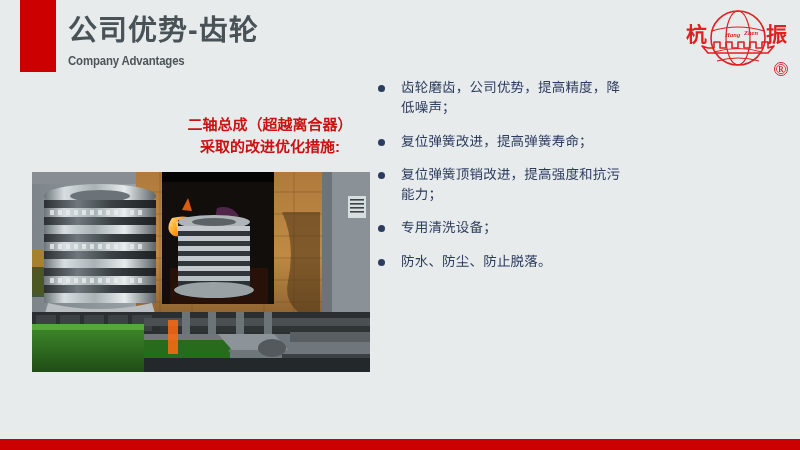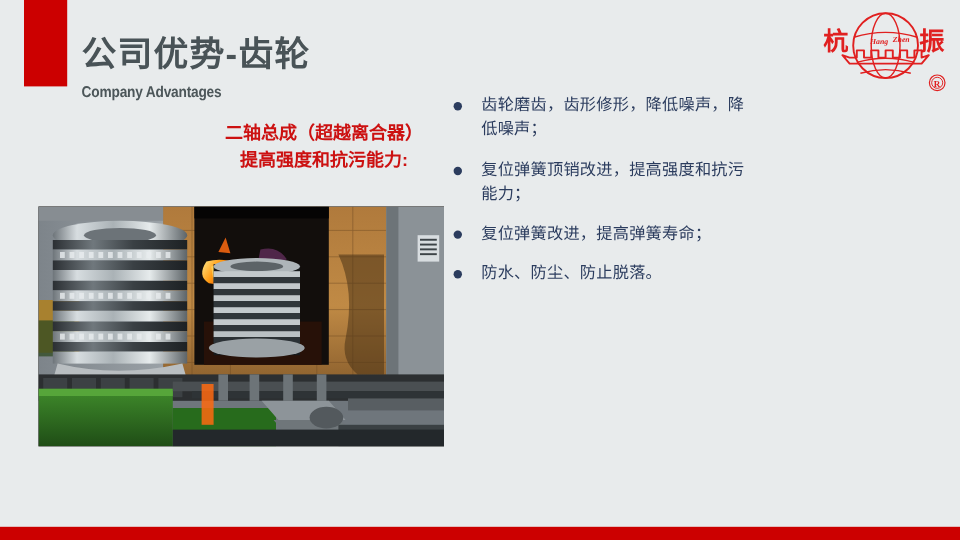--- a/index.html
+++ b/index.html
@@ -26,21 +26,21 @@
     position: absolute;
     left: 20px;
     top: 0;
     width: 36px;
     height: 72px;
     background: #cc0000;
   }
   .header-titles {
     position: absolute;
     left: 68px;
-    top: 28px;
+    top: 12px;
     width: 560px;
   }
   .title-cn {
     font-size: 29px;
     font-weight: bold;
     color: #495357;
     letter-spacing: 1px;
     line-height: 1.25;
     white-space: nowrap;
   }
@@ -62,21 +62,21 @@
     top: 4px;
     width: 108px;
     height: 76px;
   }
   .logo svg { display: block; }
 
   
   .callout {
     position: absolute;
     left: 150px;
-    top: 101px;
+    top: 114px;
     width: 240px;
     color: #cc1111;
     font-size: 15px;
     font-weight: bold;
     line-height: 1.45;
     text-align: center;
   }
   .callout div { white-space: nowrap; }
 
   
@@ -166,21 +166,21 @@
       <g>
         <circle cx="97" cy="65" r="6.5" fill="none" stroke="#e02020" stroke-width="1"></circle>
         <circle cx="97" cy="65" r="4.6" fill="none" stroke="#e02020" stroke-width="0.8"></circle>
         <text x="94.2" y="68.3" font-family="'Liberation Serif', serif" font-size="7.5" font-weight="bold" fill="#e02020">R</text>
       </g>
     </svg>
   </div>
 
   <div class="callout">
     <div>二轴总成（超越离合器）</div>
-    <div>提高强度和抗污能力:</div>
+    <div>采取的改进优化措施:</div>
   </div>
 
   <div class="photo">
     <svg viewBox="0 0 338 200" width="338" height="200" aria-hidden="true">
       <defs>
         <linearGradient id="wallL" x1="0" y1="0" x2="1" y2="0">
           <stop offset="0%" stop-color="#7d848a"></stop>
           <stop offset="100%" stop-color="#9aa1a6"></stop>
         </linearGradient>
         <linearGradient id="brick" x1="0" y1="0" x2="0" y2="1">
@@ -370,29 +370,33 @@
       <rect x="258" y="160" width="80" height="10" fill="#585e62"></rect>
       <rect x="250" y="182" width="88" height="18" fill="#3a4043"></rect>
       <ellipse cx="240" cy="176" rx="14" ry="9" fill="#53595d"></ellipse>
       <rect x="112" y="186" width="226" height="14" fill="#23282b"></rect>
     </svg>
   </div>
 
   <div class="bullets">
     <div class="bullet-item">
       <span class="bullet-dot"></span>
-      <span class="bullet-text">齿轮磨齿，齿形修形，降低噪声，降低噪声；</span>
+      <span class="bullet-text">齿轮磨齿，公司优势，提高精度，降低噪声；</span>
+    </div>
+    <div class="bullet-item">
+      <span class="bullet-dot"></span>
+      <span class="bullet-text">复位弹簧改进，提高弹簧寿命；</span>
     </div>
     <div class="bullet-item">
       <span class="bullet-dot"></span>
       <span class="bullet-text">复位弹簧顶销改进，提高强度和抗污能力；</span>
     </div>
     <div class="bullet-item">
       <span class="bullet-dot"></span>
-      <span class="bullet-text">复位弹簧改进，提高弹簧寿命；</span>
+      <span class="bullet-text">专用清洗设备；</span>
     </div>
     <div class="bullet-item">
       <span class="bullet-dot"></span>
       <span class="bullet-text">防水、防尘、防止脱落。</span>
     </div>
   </div>
 
   <div class="bottom-bar"></div>
 
 </div>

